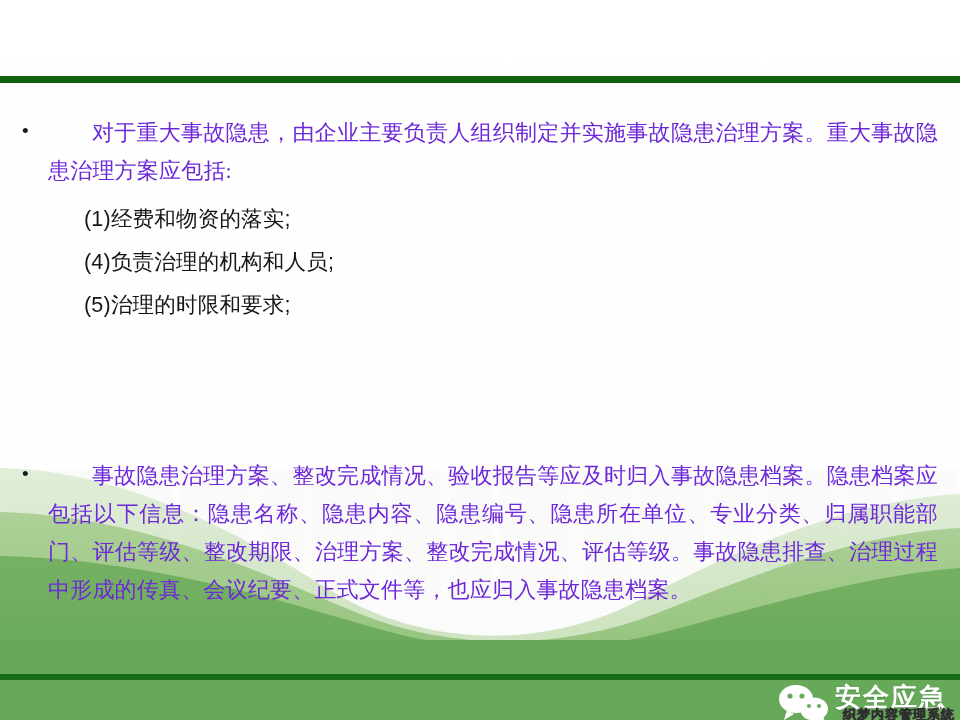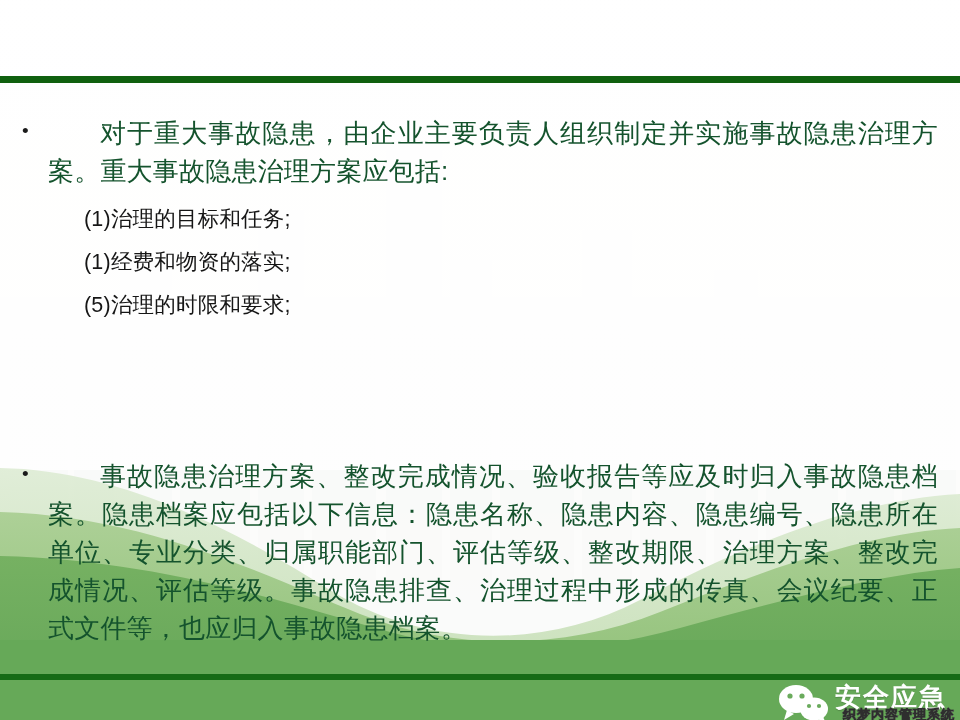--- a/index.html
+++ b/index.html
@@ -51,26 +51,27 @@
   .bullet-row{
     position:absolute;
     display:flex;align-items:flex-start;
   }
   .bullet-dot{
     width:26px;flex:0 0 26px;
     font-size:19px;line-height:34px;color:#1a1a1a;
     text-align:left;
   }
   .para{
-    font-size:26px;
+    font-size:22px;
     line-height:38px;
-    color:#14532d;
+    color:#6d28d9;
     letter-spacing:.2px;
     text-align:justify;
     text-justify:inter-ideograph;
+    font-family:Liberation Serif, serif;
   }
   #b1{ left:22px; top:114px; width:918px; }
   #b1 .para{ width:890px; text-indent:2em; }
 
   .numlist{
     position:absolute;left:84px;top:198px;width:840px;
   }
   .numlist .item{
     font-size:21.5px;line-height:43px;color:#161616;
     letter-spacing:.2px;white-space:nowrap;
@@ -177,22 +178,22 @@
   <div class="bottom-rule"></div>
 
   <div class="content">
 
     <div class="bullet-row" id="b1">
       <span class="bullet-dot">•</span>
       <span class="para">对于重大事故隐患，由企业主要负责人组织制定并实施事故隐患治理方案。重大事故隐患治理方案应包括:</span>
     </div>
 
     <div class="numlist">
-      <div class="item">(1)治理的目标和任务;</div>
       <div class="item">(1)经费和物资的落实;</div>
+      <div class="item">(4)负责治理的机构和人员;</div>
       <div class="item">(5)治理的时限和要求;</div>
     </div>
 
     <div class="bullet-row" id="b2">
       <span class="bullet-dot">•</span>
       <span class="para">事故隐患治理方案、整改完成情况、验收报告等应及时归入事故隐患档案。隐患档案应包括以下信息：隐患名称、隐患内容、隐患编号、隐患所在单位、专业分类、归属职能部门、评估等级、整改期限、治理方案、整改完成情况、评估等级。事故隐患排查、治理过程中形成的传真、会议纪要、正式文件等，也应归入事故隐患档案。</span>
     </div>
   </div>
 
   <div class="logo">

